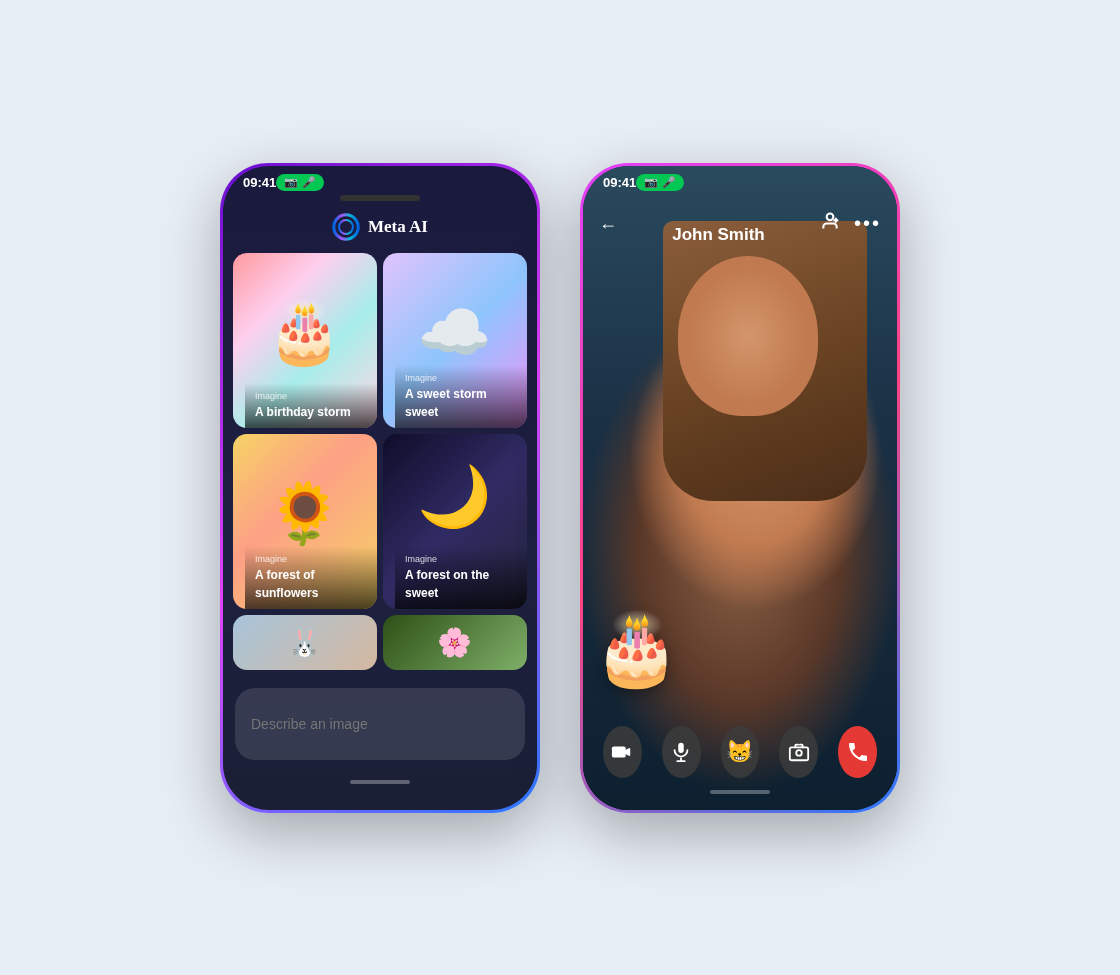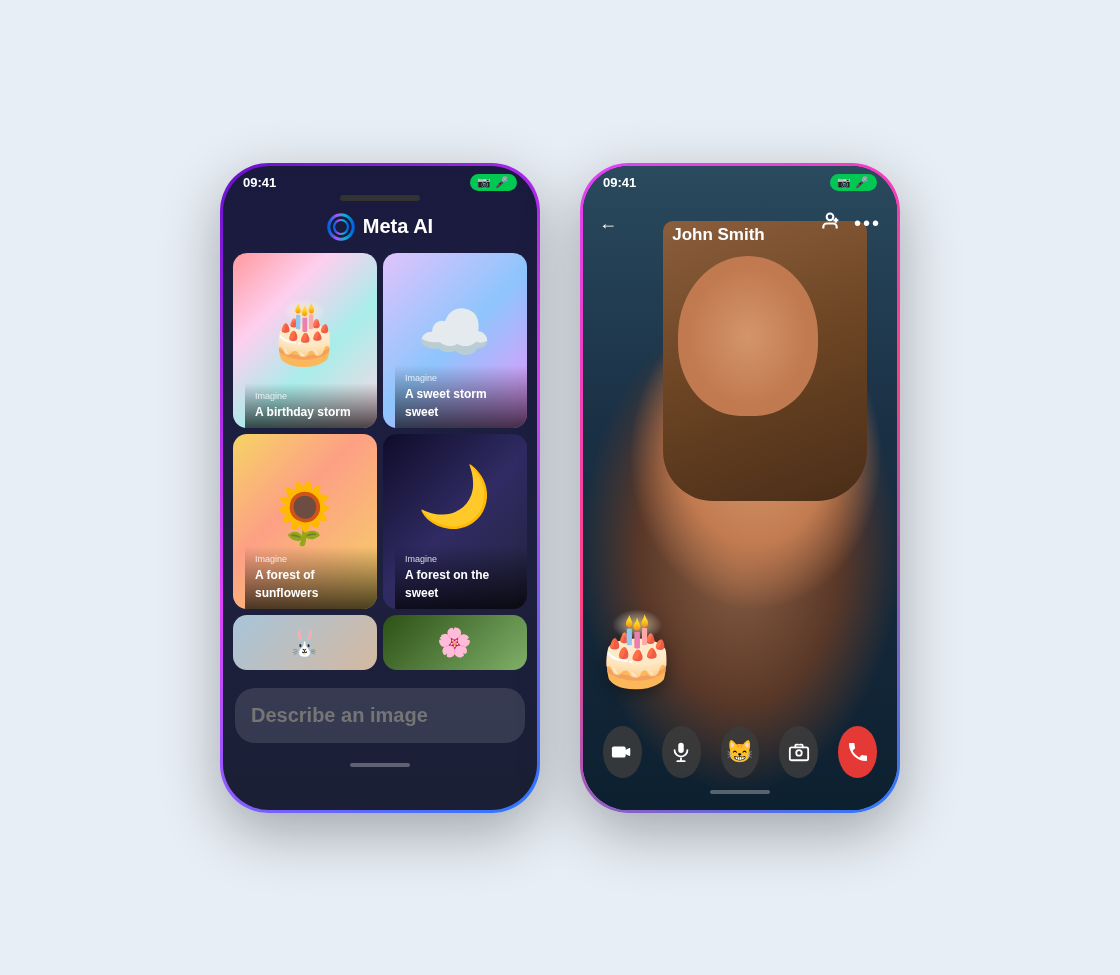--- a/index.html
+++ b/index.html
@@ -50,21 +50,21 @@
       height: 100%;
       border-radius: 46px;
       overflow: hidden;
       background: #1a1a2e;
       position: relative;
     }
 
     
     .status-bar {
       display: flex;
-      justify-content: space-between;
+      justify-content: flex-start;
       align-items: center;
       padding: 8px 20px 4px;
       position: relative;
       z-index: 10;
     }
 
     .status-time {
       color: white;
       font-size: 13px;
       font-weight: 600;
@@ -107,22 +107,23 @@
     .meta-ai-header {
       display: flex;
       align-items: center;
       justify-content: center;
       gap: 8px;
       padding: 4px 16px 12px;
     }
 
     .meta-ai-title {
       color: white;
-      font-size: 20px;
+      font-size: 17px;
       font-weight: 600;
+      font-family: Liberation Serif, serif;
     }
 
     .image-grid {
       display: grid;
       grid-template-columns: 1fr 1fr;
       gap: 6px;
       padding: 0 10px;
       flex: 1;
     }
 
@@ -253,27 +254,26 @@
     }
 
     .input-area {
       padding: 10px 12px 16px;
       margin-top: 8px;
     }
 
     .describe-input {
       background: rgba(255,255,255,0.12);
       border-radius: 20px;
-      padding: 16px 16px;
+      padding: 28px 16px;
       color: rgba(255,255,255,0.4);
-      font-size: 20px;
+      font-size: 14px;
       width: 100%;
       border: none;
       outline: none;
-      font-weight: bold;
     }
 
     .phone-bottom-bar {
       width: 60px;
       height: 4px;
       background: rgba(255,255,255,0.3);
       border-radius: 2px;
       margin: 4px auto 10px;
     }
 

